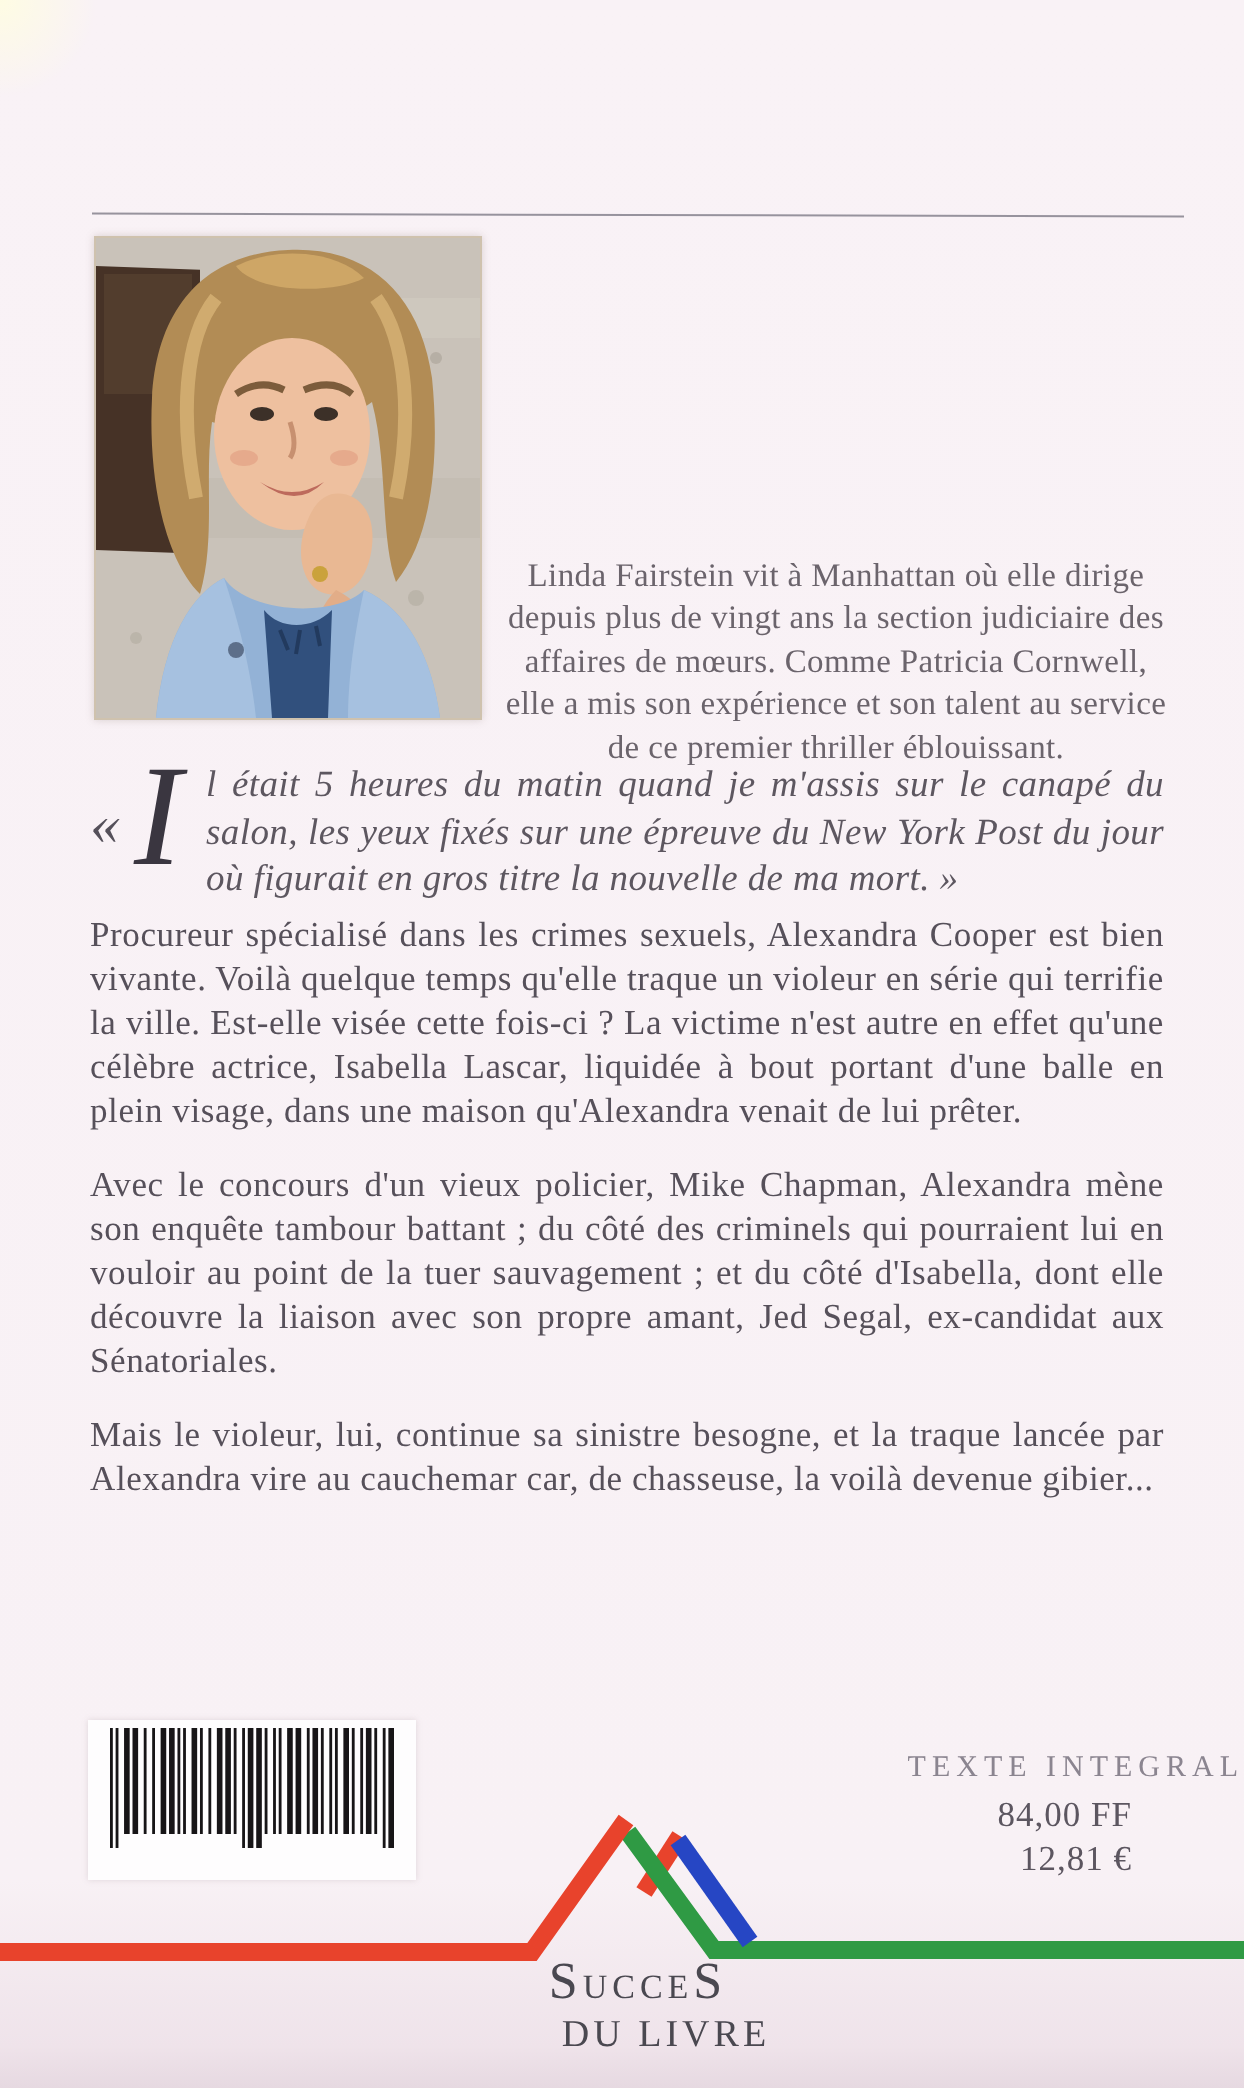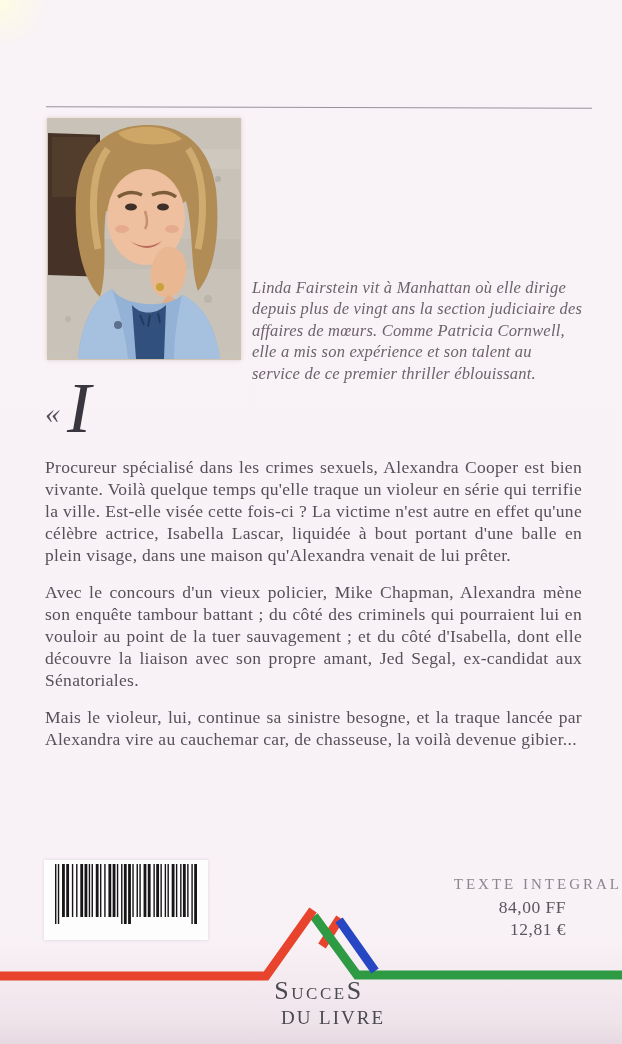--- a/index.html
+++ b/index.html
@@ -19,21 +19,21 @@
   .rule{
     position:absolute;top:107px;left:46px;width:546px;height:0;
     border-top:1.5px solid #97939d;transform:rotate(.15deg);
   }
   .photo{
     position:absolute;top:118px;left:47px;width:192px;height:240px;
     border:1px solid #cfc2ae;box-shadow:0 0 4px rgba(120,100,90,.25);
   }
   .bio{
     position:absolute;top:260px;left:252px;width:332px;
-    font-style:italic;font-size:16.5px;line-height:21.5px;color:#6b646c;letter-spacing:.2px;
+    font-size:16.5px;line-height:21.5px;color:#6b646c;letter-spacing:.2px;text-align:center;
   }
   .quote{position:absolute;top:382px;left:45px;width:537px;height:70px;}
   .quote-open{position:absolute;left:0;top:14px;font-size:30px;color:#55505a;font-style:italic;}
   .quote-cap{
     position:absolute;left:22px;top:-10px;font-style:italic;font-size:72px;line-height:72px;
     color:#3a3640;font-family:"Liberation Serif",serif;
   }
   .quote-text{
     margin:0 0 0 58px;font-style:italic;font-size:18.5px;line-height:23.5px;
     color:#5d5760;text-align:justify;letter-spacing:.2px;
@@ -108,20 +108,21 @@
       <path d="M92,196 l4,10 m6,-10 l-2,12 m10,-14 l2,10" stroke="#223a5e" stroke-width="2" fill="none"></path>
       <circle cx="70" cy="206" r="4" fill="#5d6f8a"></circle>
     </svg>
   </div>
 
   <p class="bio">Linda Fairstein vit à Manhattan où elle dirige depuis plus de vingt ans la section judiciaire des affaires de mœurs. Comme Patricia Cornwell, elle a mis son expérience et son talent au service de ce premier thriller éblouissant.</p>
 
   <div class="quote">
     <span class="quote-open">«</span>
     <span class="quote-cap">I</span>
+    <p class="quote-text">l était 5 heures du matin quand je m'assis sur le canapé du salon, les yeux fixés sur une épreuve du New York Post du jour où figurait en gros titre la nouvelle de ma mort. »</p>
   </div>
 
   <div class="body-copy">
     <p>Procureur spécialisé dans les crimes sexuels, Alexandra Cooper est bien vivante. Voilà quelque temps qu'elle traque un violeur en série qui terrifie la ville. Est-elle visée cette fois-ci ? La victime n'est autre en effet qu'une célèbre actrice, Isabella Lascar, liquidée à bout portant d'une balle en plein visage, dans une maison qu'Alexandra venait de lui prêter.</p>
     <p>Avec le concours d'un vieux policier, Mike Chapman, Alexandra mène son enquête tambour battant ; du côté des criminels qui pourraient lui en vouloir au point de la tuer sauvagement ; et du côté d'Isabella, dont elle découvre la liaison avec son propre amant, Jed Segal, ex-candidat aux Sénatoriales.</p>
     <p>Mais le violeur, lui, continue sa sinistre besogne, et la traque lancée par Alexandra vire au cauchemar car, de chasseuse, la voilà devenue gibier...</p>
   </div>
 
   <div class="edition-note">TEXTE INTEGRAL</div>
 

